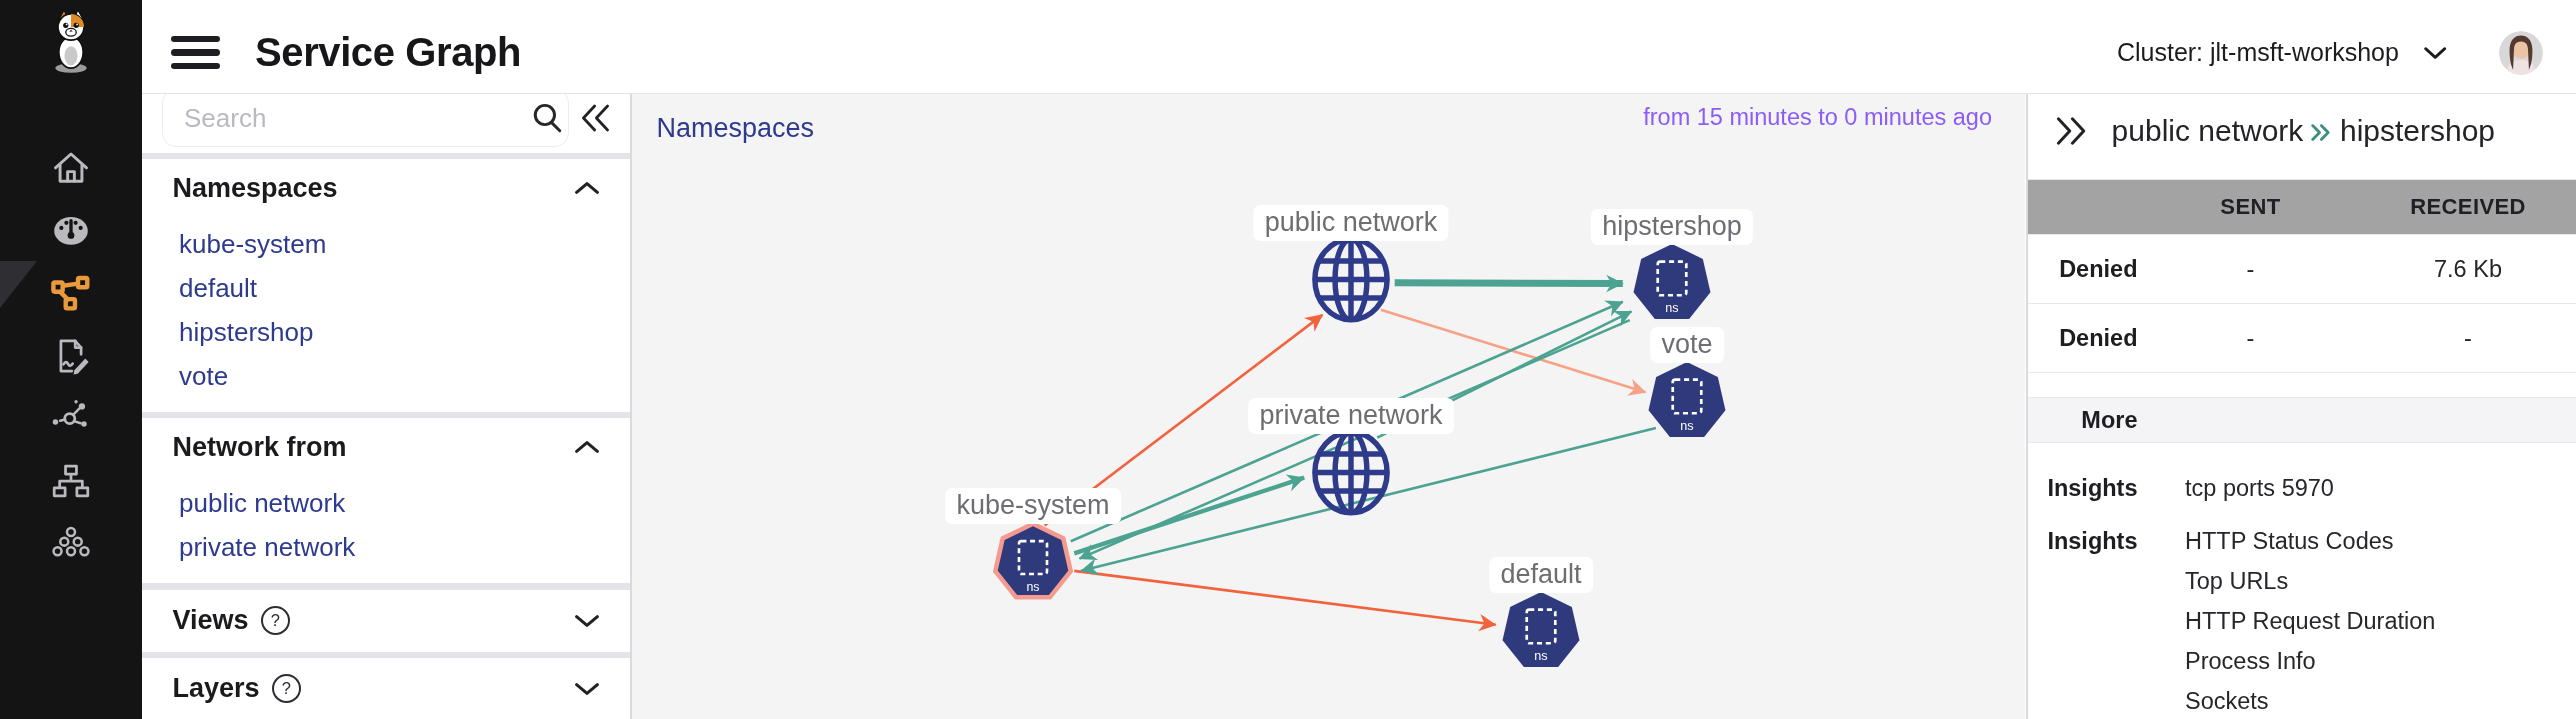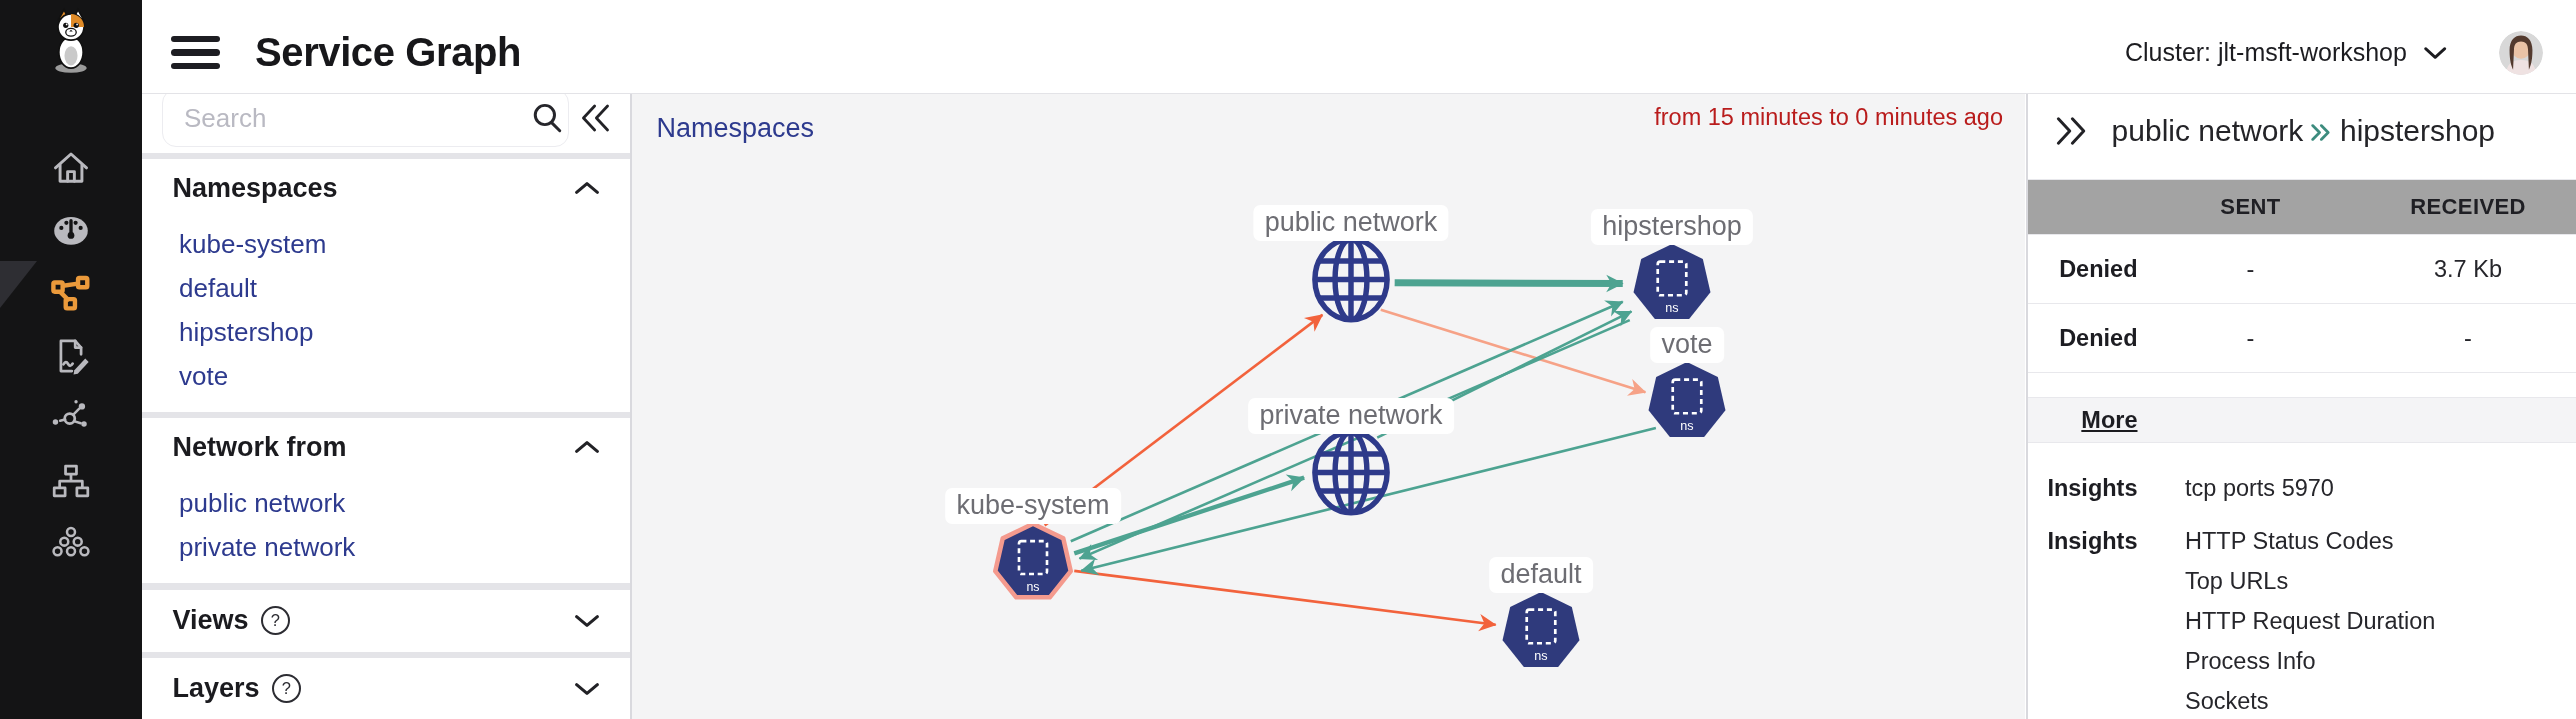--- a/index.html
+++ b/index.html
@@ -13,21 +13,21 @@
   #sidebar .rail-icons{position:absolute;top:146px;left:0;width:100%;display:flex;flex-direction:column;align-items:center;gap:21px;}
   .rail-btn{width:45px;height:42px;display:flex;align-items:center;justify-content:center;cursor:pointer;}
   #notch{position:absolute;left:0;top:261px;width:0;height:0;border-top:47px solid #2e2e33;border-right:37px solid transparent;}
   
   #header{position:absolute;left:142px;top:0;width:2434px;height:81px;background:#fff;
     border-bottom:1.7px solid #e3e3e7;display:flex;align-items:center;z-index:4;margin-top:12px;}
   #hamburger{margin-left:29px;display:flex;flex-direction:column;gap:7.8px;cursor:pointer;}
   #hamburger span{display:block;width:49px;height:6.1px;border-radius:3.5px;background:#1d1d22;}
   #page-title{margin-left:35px;font-size:40px;font-weight:700;letter-spacing:-0.4px;color:#17171a;}
   #header-right{margin-left:auto;display:flex;align-items:center;margin-right:33px;}
-  #cluster{display:flex;align-items:center;font-size:25px;color:#1c1c20;cursor:pointer;}
+  #cluster{display:flex;align-items:center;font-size:25px;color:#1c1c20;cursor:pointer;gap:8px;}
   #cluster svg{margin-left:15.7px;}
   #avatar{margin-left:52px;width:44px;height:44px;border-radius:50%;overflow:hidden;cursor:pointer;flex:none;}
   
   #left-panel{position:absolute;left:142px;top:83px;width:488px;height:637px;background:#fff;
     border-right:2.6px solid #d9d9de;z-index:3;}
   .search-row{height:70px;display:flex;align-items:center;padding:0 19px 0 20px;border-bottom:6.1px solid #e4e4e8;}
   .search-box{flex:1;height:56px;border:1.7px solid #ececf0;border-radius:14px;display:flex;align-items:center;background:#fff;}
   .search-box input{flex:1;border:none;outline:none;background:transparent;font-family:"Liberation Sans",sans-serif;
     font-size:26px;color:#3a3a40;padding:0 7px 0 21px;min-width:0;}
   .search-box input::placeholder{color:#b9b9c2;}
@@ -37,41 +37,41 @@
   .lp-section-header .lbl{font-size:27px;font-weight:700;color:#1b1b1f;}
   .lp-section-header .chev{margin-left:auto;display:flex;}
   .help-badge{width:25px;height:25px;border:2.2px solid #2c2c32;border-radius:50%;margin-left:12.2px;
     display:inline-flex;align-items:center;justify-content:center;font-size:16.5px;color:#2c2c32;cursor:pointer;flex:none;}
   .lp-items{padding:5.2px 0 14px 0;}
   .lp-item{height:44px;display:flex;align-items:center;padding-left:37px;font-size:26px;color:#2d3a8e;cursor:pointer;}
   .lp-divider{height:6.1px;background:#e4e4e8;}
   
   #canvas{position:absolute;left:632px;top:83px;width:1393px;height:637px;background:#f4f4f5;overflow:hidden;}
   #canvas-view-label{position:absolute;left:24.4px;top:30px;font-size:27px;font-weight:500;color:#2d3a8e;}
-  #canvas-time{position:absolute;right:22px;top:21px;font-size:23.5px;color:#b91c1c;}
+  #canvas-time{position:absolute;right:33px;top:21px;font-size:23.5px;color:#8b5cf6;}
   #edges-svg{position:absolute;left:0;top:0;}
   .gnode{position:absolute;width:0;height:0;cursor:pointer;}
   .gnode .icon{position:absolute;transform:translate(-50%,-50%);left:0;top:0;}
   .nlabel{position:absolute;left:0;bottom:40px;transform:translateX(-50%);white-space:nowrap;
     background:#fff;border-radius:7px;padding:2.6px 11.3px;font-size:27px;color:#6d6d73;}
   
   #right-panel{position:absolute;left:2026px;top:83px;width:550px;height:637px;background:#fff;
     border-left:2.6px solid #d9d9de;z-index:3;box-sizing:border-box;}
   .rp-header{height:96px;display:flex;align-items:center;padding-left:26px;}
   .rp-title{margin-left:22.6px;font-size:30px;font-weight:500;color:#242428;display:flex;align-items:center;}
   .rp-title .sep{margin:0 7px;display:flex;position:relative;top:1.7px;}
   .rp-grid{display:grid;grid-template-columns:113px 219px 216px;align-items:center;}
   .rp-thead{height:54px;background:#a3a3a3;border-top:1.7px solid #e8e8ec;border-bottom:1.7px solid #e8e8ec;}
   .rp-thead div{font-size:22px;font-weight:700;letter-spacing:0.4px;text-align:center;color:#1f1f24;}
   .rp-row{height:68px;border-bottom:1.7px solid #e8e8ec;font-size:23.5px;}
   .rp-row .rl{font-weight:700;text-align:right;padding-right:3.5px;color:#1d1d22;}
   .rp-row .rv{text-align:center;color:#26262b;}
   .rp-gap{height:24.4px;}
   .rp-band{height:44px;background:#f4f4f6;border-top:1.7px solid #e8e8ec;border-bottom:1.7px solid #e8e8ec;
-    display:grid;grid-template-columns:113px 1fr;align-items:center;text-decoration:underline;}
+    display:grid;grid-template-columns:113px 1fr;align-items:center;}
   .rp-band .rl{font-size:23.5px;font-weight:700;text-align:right;padding-right:3.5px;color:#1d1d22;}
   .rp-kv{display:grid;grid-template-columns:113px 1fr;}
   .rp-kv .rl{font-size:23.5px;font-weight:700;text-align:right;padding-right:3.5px;color:#1d1d22;line-height:40px;}
   .rp-kv .rv{font-size:23.5px;color:#26262b;padding-left:44px;line-height:40px;}
   .rp-kv.protocols{margin-top:24.4px;}
   .rp-kv.insights{margin-top:13px;}
   .rp-kv .rv div{line-height:40px;}
 </style>
 </head>
 <body>
@@ -396,21 +396,21 @@
   </div>
 
   <div class="rp-grid rp-thead">
     <div></div>
     <div>SENT</div>
     <div>RECEIVED</div>
   </div>
   <div class="rp-grid rp-row">
     <div class="rl">Denied</div>
     <div class="rv">-</div>
-    <div class="rv">3.7 Kb</div>
+    <div class="rv">7.6 Kb</div>
   </div>
   <div class="rp-grid rp-row">
     <div class="rl">Denied</div>
     <div class="rv">-</div>
     <div class="rv">-</div>
   </div>
 
   <div class="rp-gap"></div>
   <div class="rp-band">
     <div class="rl">More</div>

